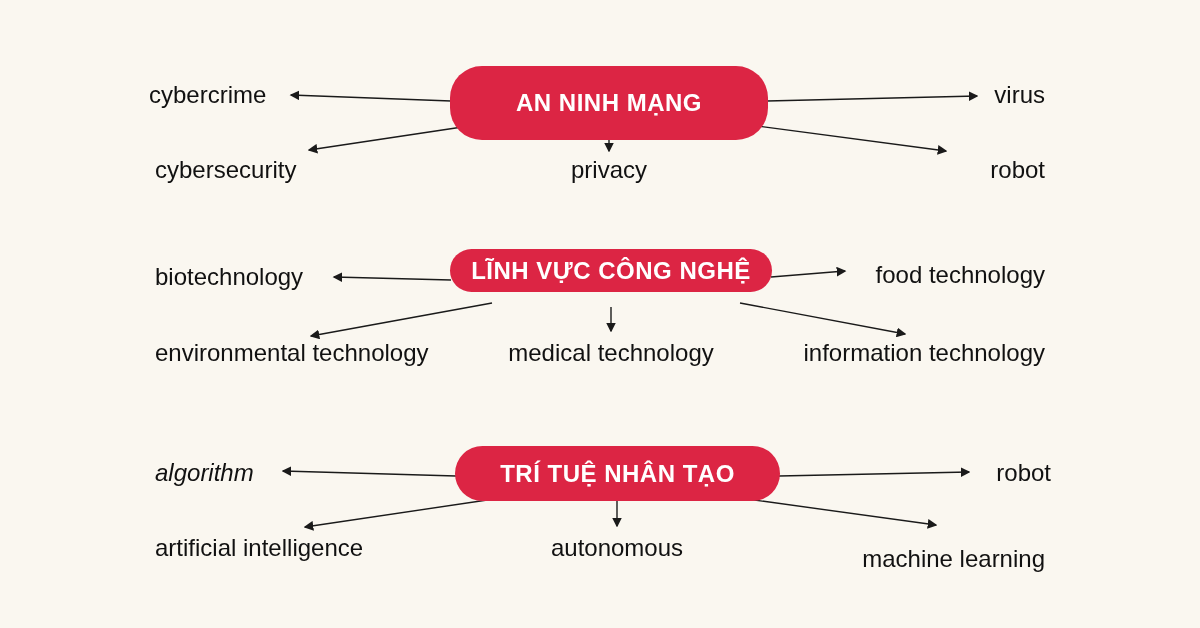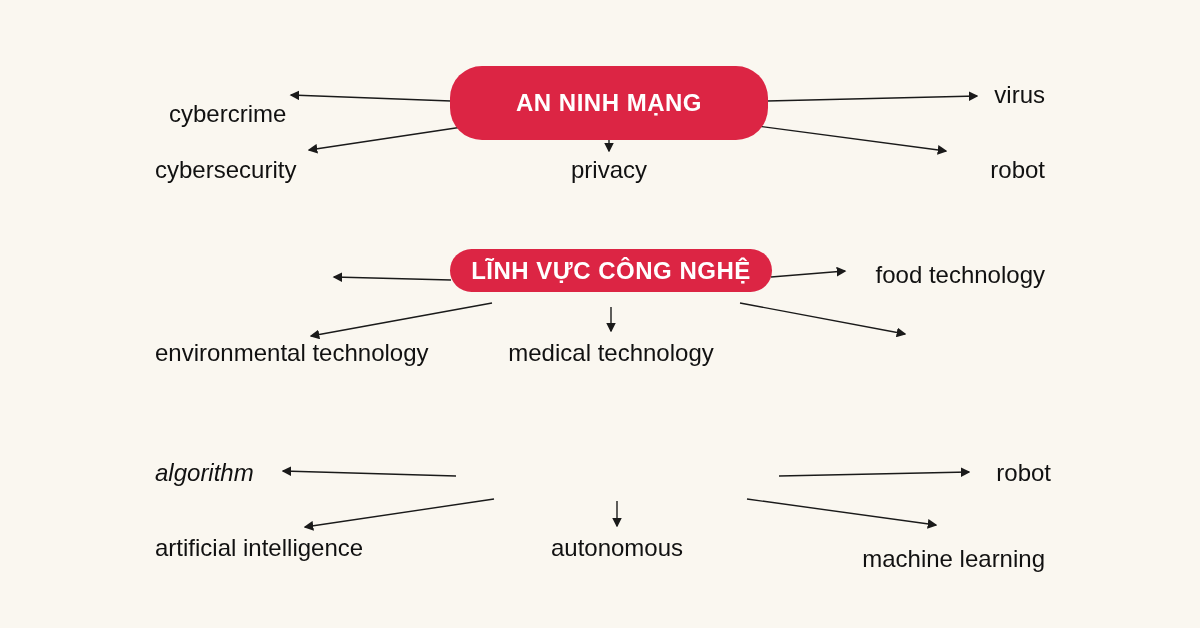--- a/index.html
+++ b/index.html
@@ -84,30 +84,33 @@
     <g>
       <line x1="456" y1="476" x2="283" y2="471" marker-end="url(#arrowhead)"></line>
       <line x1="779" y1="476" x2="969" y2="472" marker-end="url(#arrowhead)"></line>
       <line x1="494" y1="499" x2="305" y2="527" marker-end="url(#arrowhead)"></line>
       <line x1="617" y1="501" x2="617" y2="526" marker-end="url(#arrowhead)"></line>
       <line x1="747" y1="499" x2="936" y2="525" marker-end="url(#arrowhead)"></line>
     </g>
   </svg>
 
   <div class="pill" style="left:450px;top:66px;width:318px;height:74px;">AN NINH MẠNG</div>
-  <span class="term" style="left:169px;top:81px;margin-top:19px;">cybercrime</span>
+  <span class="term" style="left:149px;top:81px;">cybercrime</span>
   <span class="term" style="right:155px;top:81px;">virus</span>
   <span class="term" style="left:155px;top:156px;text-align:right;">cybersecurity</span>
   <span class="term term--center" style="left:609px;top:156px;">privacy</span>
   <span class="term" style="right:155px;top:156px;">robot</span>
 
   <div class="pill" style="left:450px;top:249px;width:322px;height:43px;">LĨNH VỰC CÔNG NGHỆ</div>
+  <span class="term" style="left:155px;top:263px;">biotechnology</span>
   <span class="term" style="right:155px;top:261px;">food technology</span>
   <span class="term" style="left:155px;top:339px;">environmental technology</span>
   <span class="term term--center" style="left:611px;top:339px;">medical technology</span>
+  <span class="term" style="right:155px;top:339px;">information technology</span>
 
+  <div class="pill" style="left:455px;top:446px;width:325px;height:55px;">TRÍ TUỆ NHÂN TẠO</div>
   <span class="term" style="left:155px;top:459px;font-style:italic;">algorithm</span>
   <span class="term" style="right:149px;top:459px;">robot</span>
   <span class="term" style="left:155px;top:534px;">artificial intelligence</span>
   <span class="term term--center" style="left:617px;top:534px;">autonomous</span>
   <span class="term" style="right:155px;top:545px;">machine learning</span>
 
 </div>
 
 </body></html>

